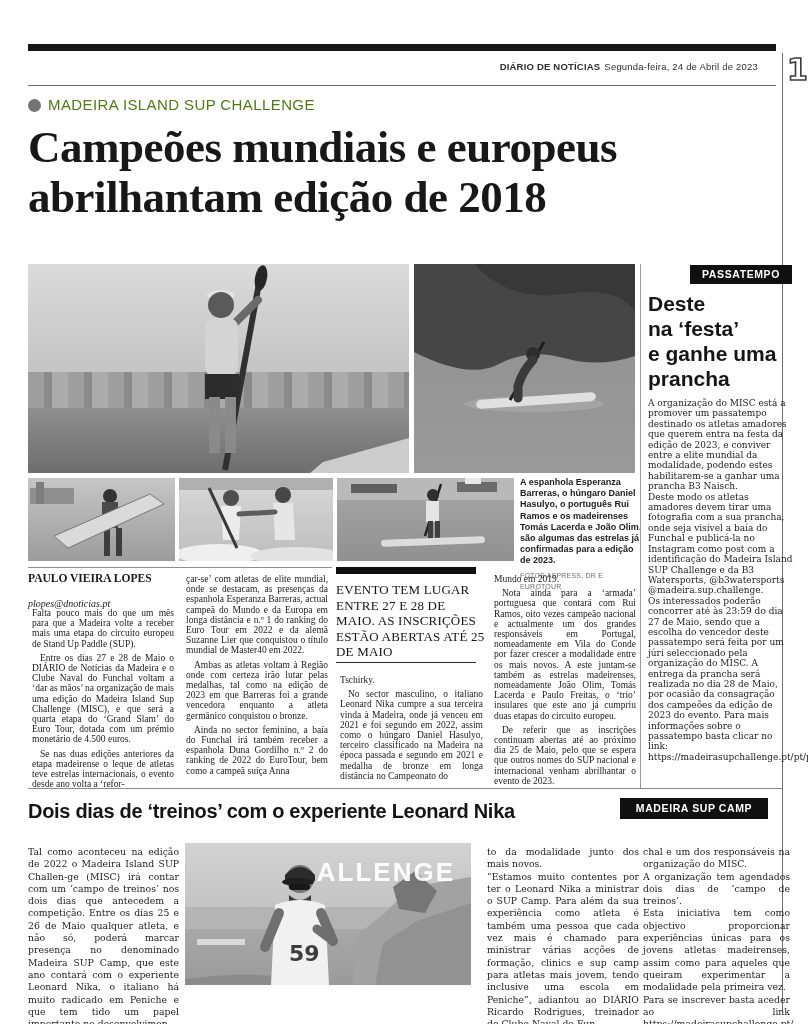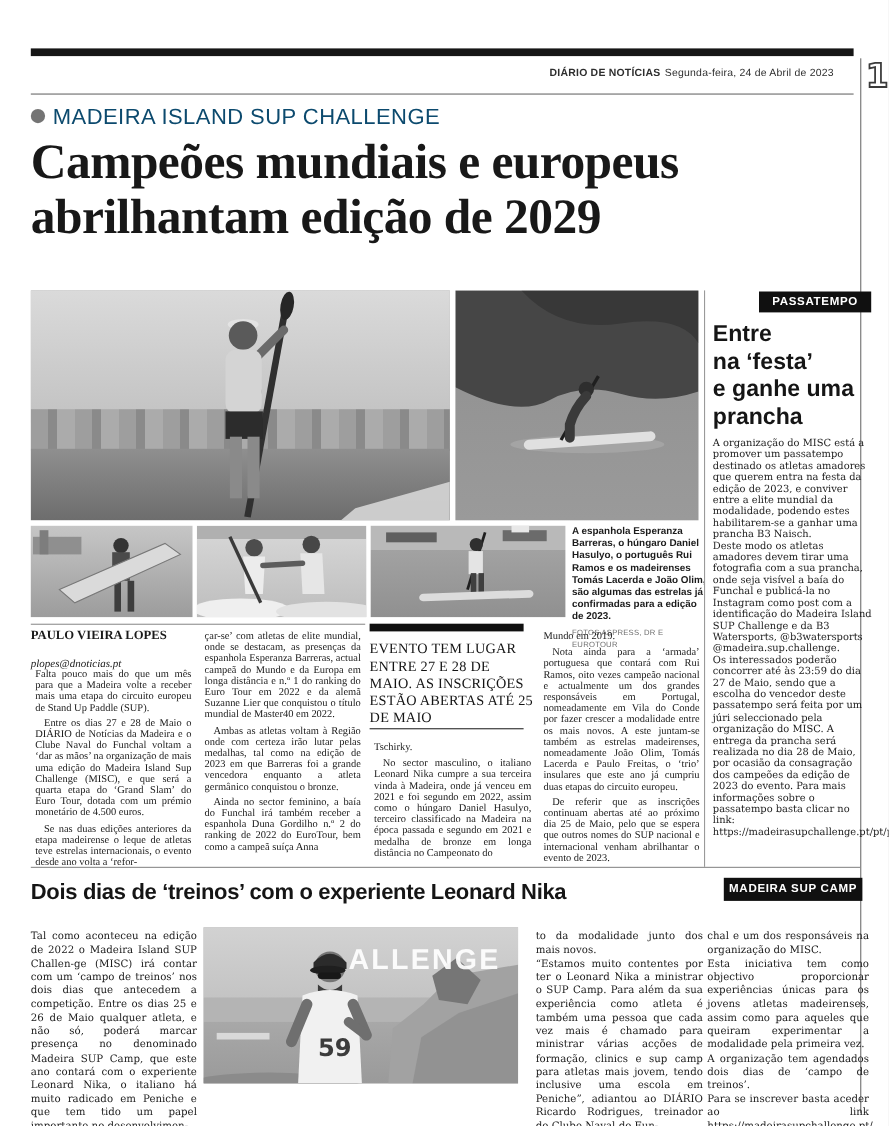--- a/index.html
+++ b/index.html
@@ -9,21 +9,21 @@
   
   .topbar{background:#161616;height:7px;}
   .mastrow{font-size:9.5px;color:#2e2e2e;text-align:right;letter-spacing:.2px;}
   .mastrow .mh{font-weight:bold;margin-right:4px;text-align:center;}
   .hairline{background:#6b6b6b;height:1px;}
   .vrule{background:#6f6f6f;width:1px;}
   .folio{font-family:"DejaVu Sans",sans-serif;font-size:30px;font-weight:bold;
          color:transparent;-webkit-text-stroke:1.6px #3a3a3a;letter-spacing:1px;line-height:1;}
   
   .dot{width:13px;height:13px;border-radius:50%;background:#747474;}
-  .kicker{font-size:20px;color:#0c4a6e;letter-spacing:.4px;}
+  .kicker{font-size:15px;color:#4d7c0f;letter-spacing:.4px;}
   .headline{font-family:"Liberation Serif",serif;font-weight:bold;font-size:45px;
             line-height:50px;letter-spacing:-.5px;white-space:pre-line;margin:0;color:#181818;}
   
   .photo{position:absolute;overflow:hidden;background:#b5b5b5;}
   .photo>.layer{position:absolute;left:0;right:0;}
   .wm{position:absolute;font-weight:bold;color:rgba(255,255,255,.92);font-family:"Liberation Sans",sans-serif;}
   
   .caption{font-size:9px;font-weight:bold;line-height:11.2px;color:#1c1c1c;}
   .caption p{margin:0;}
   .credit{font-size:7px;font-weight:normal;color:#6e6e6e;letter-spacing:.2px;margin-top:3px;}
@@ -60,21 +60,21 @@
   <div class="abs mastrow" style="left:28px;top:61px;width:730px;">
     <span class="mh">DIÁRIO DE NOTÍCIAS</span><span>Segunda-feira, 24 de Abril de 2023</span>
   </div>
   <div class="abs folio" style="left:787px;top:55px;">11</div>
   <div class="abs hairline" style="left:28px;top:85px;width:748px;"></div>
   <div class="abs vrule" style="left:782px;top:53px;height:959px;"></div>
 
   <div class="abs dot" style="left:28px;top:99px;"></div>
   <div class="abs kicker" style="left:48px;top:96px;">MADEIRA ISLAND SUP CHALLENGE</div>
   <h1 class="abs headline" style="left:28px;top:122px;width:620px;">Campeões mundiais e europeus
-abrilhantam edição de 2029</h1>
+abrilhantam edição de 2018</h1>
 
   <div class="photo" style="left:28px;top:264px;width:381px;height:209px;">
     <div class="layer" style="top:0;height:120px;background:linear-gradient(#dadada,#c2c2c2);"></div>
     <div class="layer" style="top:108px;height:38px;background:repeating-linear-gradient(90deg,#9e9e9e 0 16px,#8a8a8a 16px 24px,#ababab 24px 40px);"></div>
     <div class="layer" style="top:144px;height:65px;background:linear-gradient(#8f8f8f,#6d6d6d);"></div>
     <svg style="position:absolute;left:0;top:0;" width="381" height="209" viewBox="0 0 381 209">
       <line x1="233" y1="8" x2="197" y2="206" stroke="#303030" stroke-width="6"></line>
       <ellipse cx="233" cy="14" rx="6" ry="13" fill="#262626" transform="rotate(10 233 14)"></ellipse>
       <line x1="206" y1="60" x2="230" y2="36" stroke="#6a6a6a" stroke-width="8" stroke-linecap="round"></line>
       <line x1="182" y1="62" x2="206" y2="92" stroke="#6a6a6a" stroke-width="8" stroke-linecap="round"></line>
@@ -170,34 +170,34 @@
 
   <div class="abs bodycol" style="left:490px;top:570px;width:150px;">
       <p>Mundo em 2019.</p>
       <p>Nota ainda para a ‘armada’ portuguesa que contará com Rui Ramos, oito vezes campeão nacional e actualmente um dos grandes responsáveis em Portugal, nomeadamente em Vila do Conde por fazer crescer a modalidade entre os mais novos. A este juntam-se também as estrelas madeirenses, nomeadamente João Olim, Tomás Lacerda e Paulo Freitas, o ‘trio’ insulares que este ano já cumpriu duas etapas do circuito europeu.</p>
       <p>De referir que as inscrições continuam abertas até ao próximo dia 25 de Maio, pelo que se espera que outros nomes do SUP nacional e internacional venham abrilhantar o evento de 2023.</p>
     </div>
 
   <div class="abs vrule" style="left:640px;top:264px;height:524px;background:#9a9a9a;"></div>
 
   <div class="abs badge" style="left:690px;top:265px;width:102px;height:19px;">PASSATEMPO</div>
-  <h2 class="abs sbtitle" style="left:648px;top:291px;width:150px;">Entre
+  <h2 class="abs sbtitle" style="left:648px;top:291px;width:150px;">Deste
 na ‘festa’
 e ganhe uma
 prancha</h2>
   <div class="abs sbbody" style="left:648px;top:398px;width:145px;">
       <p>A organização do MISC está a promover um passatempo destinado os atletas amadores que querem entra na festa da edição de 2023, e conviver entre a elite mundial da modalidade, podendo estes habilitarem-se a ganhar uma prancha B3 Naisch.</p>
       <p>Deste modo os atletas amadores devem tirar uma fotografia com a sua prancha, onde seja visível a baía do Funchal e publicá-la no Instagram como post com a identificação do Madeira Island SUP Challenge e da B3 Watersports, @b3watersports @madeira.sup.challenge.</p>
       <p>Os interessados poderão concorrer até às 23:59 do dia 27 de Maio, sendo que a escolha do vencedor deste passatempo será feita por um júri seleccionado pela organização do MISC. A entrega da prancha será realizada no dia 28 de Maio, por ocasião da consagração dos campeões da edição de 2023 do evento. Para mais informações sobre o passatempo basta clicar no link: https://madeirasupchallenge.pt/pt/passatempo/.</p>
     </div>
 
   <div class="abs hairline" style="left:28px;top:788px;width:754px;background:#8a8a8a;"></div>
 
   <h2 class="abs camphead" style="left:28px;top:800px;width:610px;">Dois dias de ‘treinos’ com o experiente Leonard Nika</h2>
-  <div class="abs badge" style="left:658px;top:798px;width:126px;height:21px;line-height:21px;">MADEIRA SUP CAMP</div>
+  <div class="abs badge" style="left:620px;top:798px;width:148px;height:21px;line-height:21px;">MADEIRA SUP CAMP</div>
 
   <div class="abs campcol" style="left:28px;top:846px;width:151px;">
       <p>Tal como aconteceu na edição de 2022 o Madeira Island SUP Challen-ge (MISC) irá contar com um ‘campo de treinos’ nos dois dias que antecedem a competição. Entre os dias 25 e 26 de Maio qualquer atleta, e não só, poderá marcar presença no denominado Madeira SUP Camp, que este ano contará com o experiente Leonard Nika, o italiano há muito radicado em Peniche e que tem tido um papel importante no desenvolvimen-</p>
     </div>
 
   <div class="photo" style="left:185px;top:843px;width:286px;height:142px;">
     <div class="layer" style="top:0;height:64px;background:linear-gradient(#d2d2d2,#c4c4c4);"></div>
     <div class="layer" style="top:64px;height:22px;background:#b4b4b4;"></div>
     <div class="layer" style="top:86px;height:56px;background:linear-gradient(#a8a8a8,#9a9a9a);"></div>
     <svg style="position:absolute;left:0;top:0;" width="286" height="142" viewBox="0 0 286 142">
@@ -220,18 +220,18 @@
     <div class="wm" style="left:96px;top:-14px;font-size:34px;opacity:.55;">⌒</div>
     <div class="bibnum" style="left:104px;top:98px;font-size:22px;">59</div>
   </div>
 
   <div class="abs campcol" style="left:487px;top:846px;width:152px;">
       <p>to da modalidade junto dos mais novos.</p>
       <p>“Estamos muito contentes por ter o Leonard Nika a ministrar o SUP Camp. Para além da sua experiência como atleta é também uma pessoa que cada vez mais é chamado para ministrar várias acções de formação, clinics e sup camp para atletas mais jovem, tendo inclusive uma escola em Peniche”, adiantou ao DIÁRIO Ricardo Rodrigues, treinador do Clube Naval do Fun-</p>
     </div>
   <div class="abs campcol" style="left:643px;top:846px;width:147px;">
       <p>chal e um dos responsáveis na organização do MISC.</p>
+      <p>A organização tem agendados dois dias de ‘campo de treinos’.</p>
       <p>Esta iniciativa tem como objectivo proporcionar experiências únicas para os jovens atletas madeirenses, assim como para aqueles que queiram experimentar a modalidade pela primeira vez.</p>
-      <p>A organização tem agendados dois dias de ‘campo de treinos’.</p>
       <p>Para se inscrever basta aceder ao link https://madeirasupchallenge.pt/.</p>
     </div>
 
 </div>
 
 </body></html>

